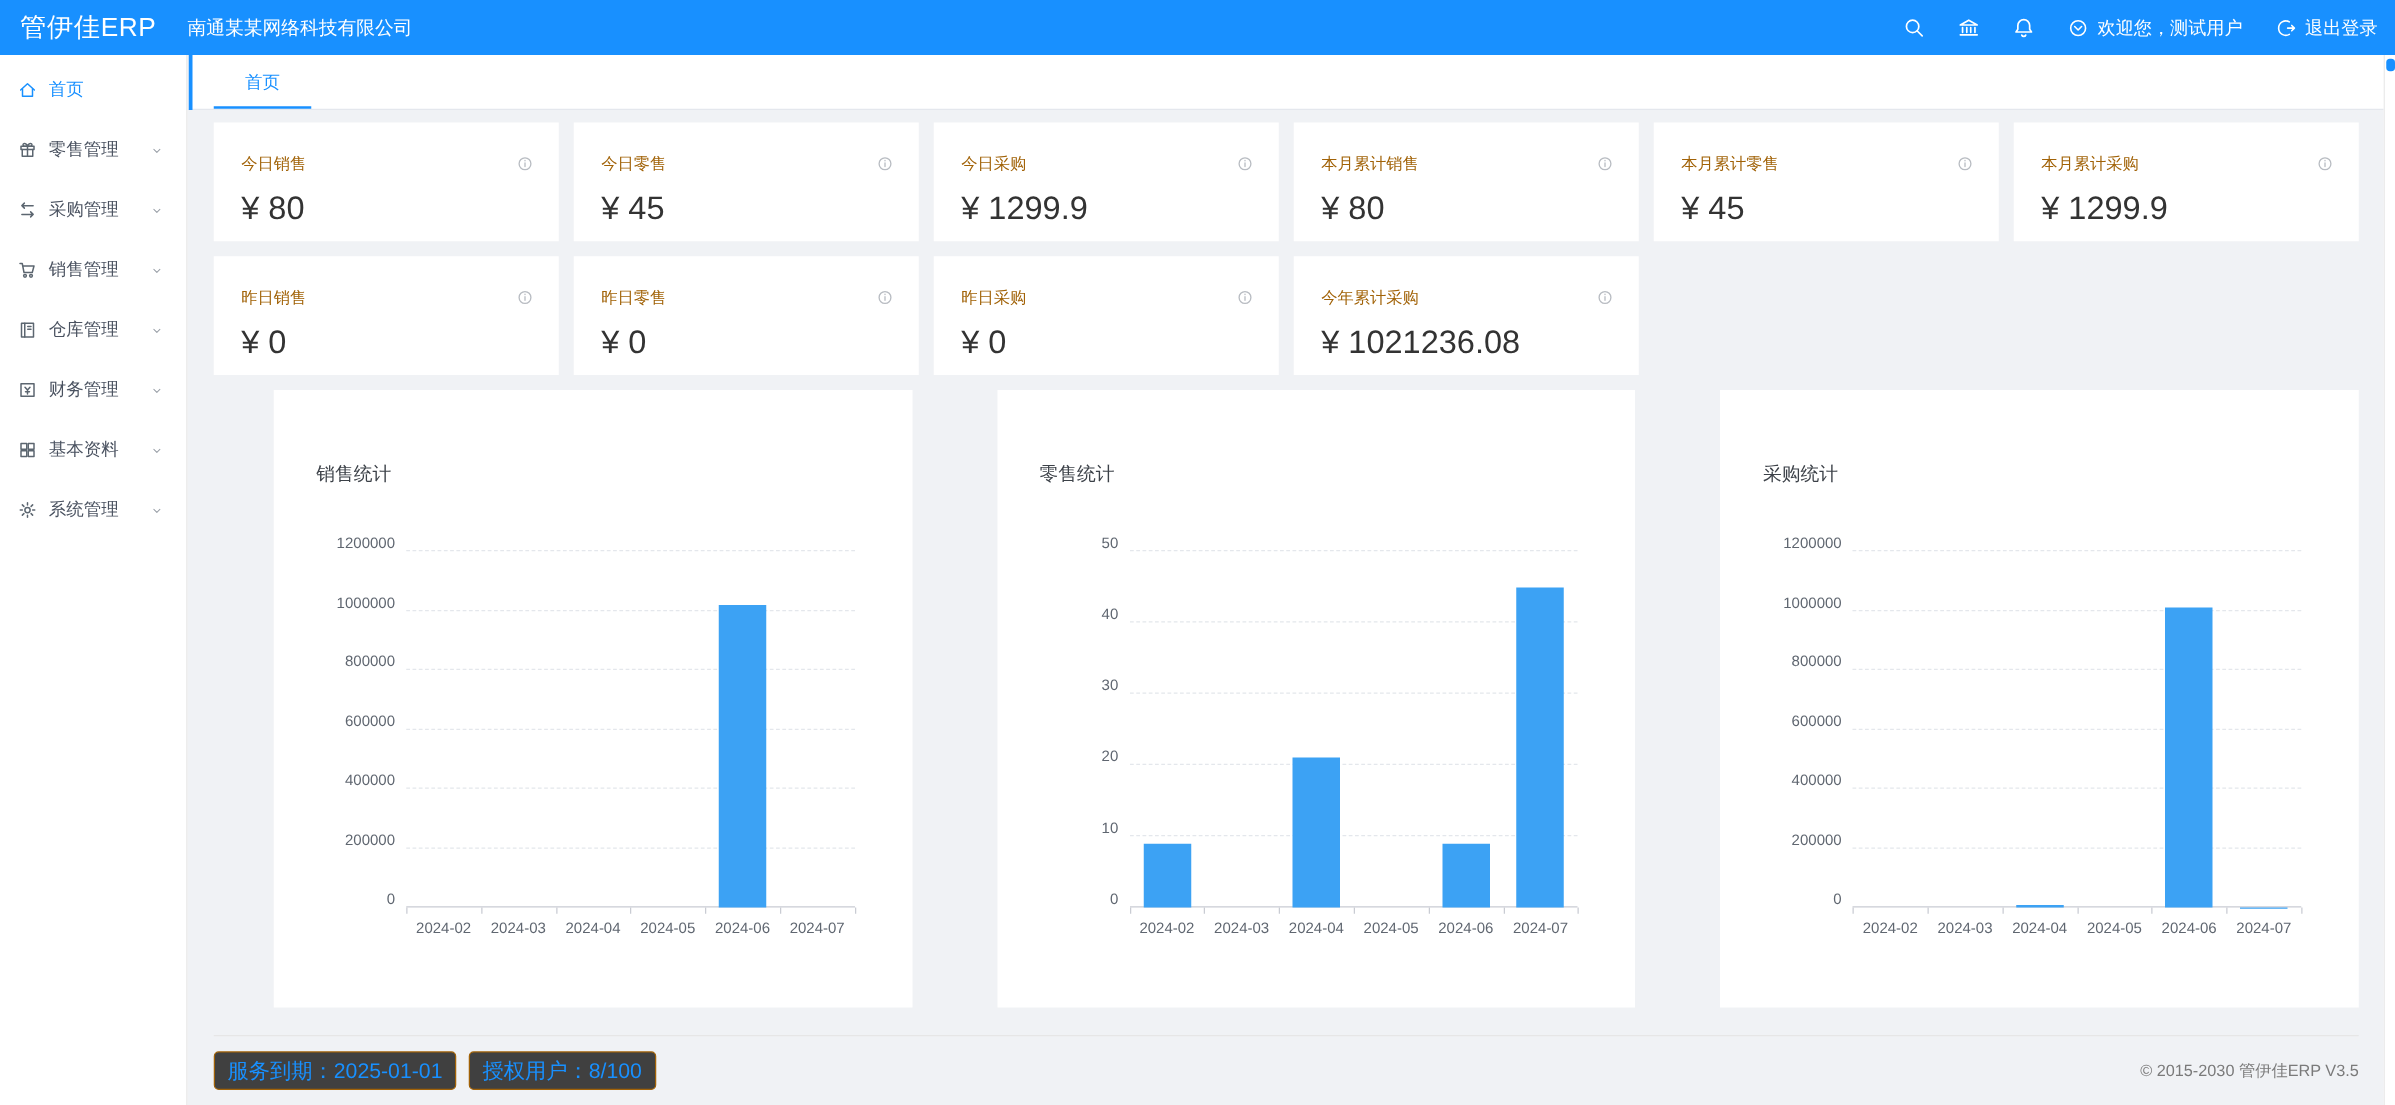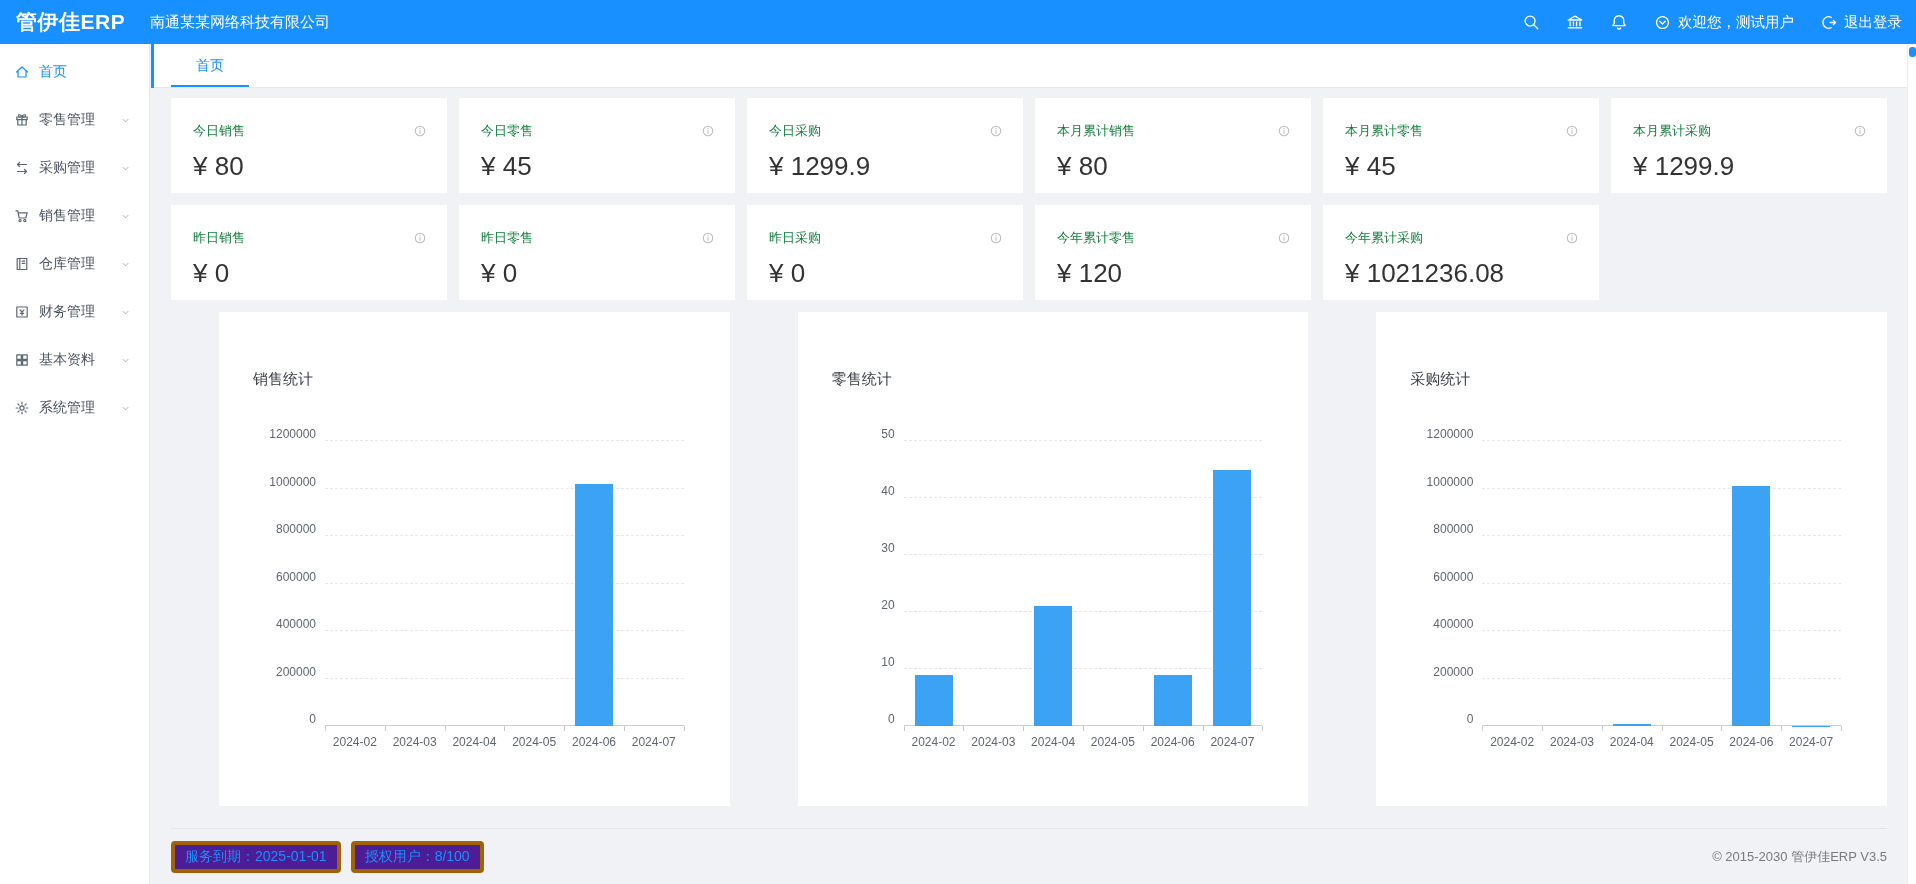--- a/index.html
+++ b/index.html
@@ -2,21 +2,21 @@
 <html><head>
 <meta charset="utf-8">
 <style>
   * { margin:0; padding:0; box-sizing:border-box; }
   html,body { width:1916px; height:884px; overflow:hidden; }
   body { font-family:"Liberation Sans","DejaVu Sans",sans-serif; background:#f0f2f5; position:relative; }
 
   
   .header { position:absolute; top:0; left:0; width:100%; height:44px; background:#1890ff;
             display:flex; align-items:center; z-index:10; }
-  .logo { width:150px; padding-left:16px; color:#fff; font-size:21px; font-weight:bold; letter-spacing:.5px; }
+  .logo { width:150px; padding-left:16px; color:#fff; font-size:21px; font-weight:normal; letter-spacing:.5px; }
   .company { color:#fff; font-size:15px; }
   .header-right { margin-left:auto; display:flex; align-items:center; gap:26px; padding-right:14px; color:#fff; }
   .hicon { display:inline-flex; width:18px; height:18px; color:#fff; cursor:pointer; }
   .hicon svg { width:100%; height:100%; }
   .header-group { display:flex; align-items:center; gap:7px; font-size:14.5px; cursor:pointer; }
   .header-group .hicon { width:17px; height:17px; }
 
   
   .sidebar { position:absolute; top:44px; left:0; bottom:0; width:150px; background:#fff;
              border-right:1px solid #e8e8e8; padding-top:4px; }
@@ -34,21 +34,21 @@
   .tabbar::before { content:""; position:absolute; left:0; top:0; width:3px; height:44px; background:#1890ff; }
   .tab { margin-left:20px; width:78px; text-align:center; font-size:14px; color:#1890ff; line-height:40px;
          border-bottom:2px solid #1890ff; cursor:pointer; }
 
   .content { padding:10px 20px 0 20px; }
 
   
   .cards-grid { display:grid; grid-template-columns:repeat(6,1fr); gap:12px; }
   .stat-card { background:#fff; height:95px; padding:24px 20px 0 22px; }
   .stat-top { display:flex; align-items:center; justify-content:space-between; }
-  .stat-label { font-size:13px; color:#15803d; }
+  .stat-label { font-size:13px; color:#a16207; }
   .info-ic { width:14px; height:14px; color:#b8bcc2; display:inline-flex; cursor:pointer; }
   .info-ic svg { width:100%; height:100%; }
   .stat-value { margin-top:11px; font-size:26px; color:#333; }
 
   
   .charts-grid { display:grid; grid-template-columns:repeat(3,1fr); gap:20px; margin-top:12px; }
   .chart-card { background:#fff; height:494px; padding:58px 34px 0 34px;margin-left:48px; }
   .chart-title { font-size:15px; color:#3c4148; font-weight:500; }
   .chart-plot { position:relative; height:285px; margin:52px 12px 0 72px; }
   .gridline { position:absolute; left:0; right:0; height:0; border-top:1px dashed #e4e7ec; }
@@ -57,22 +57,22 @@
             font-size:12px; color:#5f6670; transform:translateY(-50%); }
   .xtick { position:absolute; top:100%; width:1px; height:5px; background:#c9ccd3; }
   .xlabel { position:absolute; top:100%; margin-top:9px; width:80px; margin-left:-40px; text-align:center;
             font-size:12px; color:#5f6670; }
   .bar { position:absolute; bottom:0; width:38px; background:#3ca2f4; }
 
   
   .footer { margin-top:22px; border-top:1px solid #e6e6e6; height:56px;
             display:flex; align-items:center; }
   .badges { display:flex; gap:10px; }
-  .badge { font-size:14px; color:#1890ff; border:4px solid #a16207; border-radius:4px;
-           padding:3px 10px; background:#4c1d95; }
+  .badge { font-size:17px; color:#1890ff; border:1px solid #a16207; border-radius:4px;
+           padding:3px 10px; background:#404040; }
   .copyright { margin-left:auto; font-size:13px; color:#7a7a7a; }
 
   
   .scrollbar { position:absolute; top:44px; right:0; bottom:0; width:9px; background:#fff; border-left:1px solid #ececec; }
   .scroll-thumb { position:absolute; top:3px; left:1px; width:7px; height:10px; border-radius:3px; background:#1890ff; cursor:pointer; }
 </style>
 </head>
 <body>
 
 <div class="header">
@@ -337,32 +337,20 @@
           <div class="stat-top">
             <span class="stat-label">昨日采购</span>
             <span class="info-ic">
               <svg viewBox="0 0 16 16" fill="none" stroke="currentColor" stroke-width="1.2" stroke-linecap="round" stroke-linejoin="round">
                 <circle cx="8" cy="8" r="5.4"></circle>
                 <path d="M8 7.3v3.3M8 5v.3"></path>
               </svg>
             </span>
           </div>
           <div class="stat-value">¥ 0</div>
-        </div>
-        <div class="stat-card">
-          <div class="stat-top">
-            <span class="stat-label">今年累计零售</span>
-            <span class="info-ic">
-              <svg viewBox="0 0 16 16" fill="none" stroke="currentColor" stroke-width="1.2" stroke-linecap="round" stroke-linejoin="round">
-                <circle cx="8" cy="8" r="5.4"></circle>
-                <path d="M8 7.3v3.3M8 5v.3"></path>
-              </svg>
-            </span>
-          </div>
-          <div class="stat-value">¥ 120</div>
         </div>
         <div class="stat-card">
           <div class="stat-top">
             <span class="stat-label">今年累计采购</span>
             <span class="info-ic">
               <svg viewBox="0 0 16 16" fill="none" stroke="currentColor" stroke-width="1.2" stroke-linecap="round" stroke-linejoin="round">
                 <circle cx="8" cy="8" r="5.4"></circle>
                 <path d="M8 7.3v3.3M8 5v.3"></path>
               </svg>
             </span>

